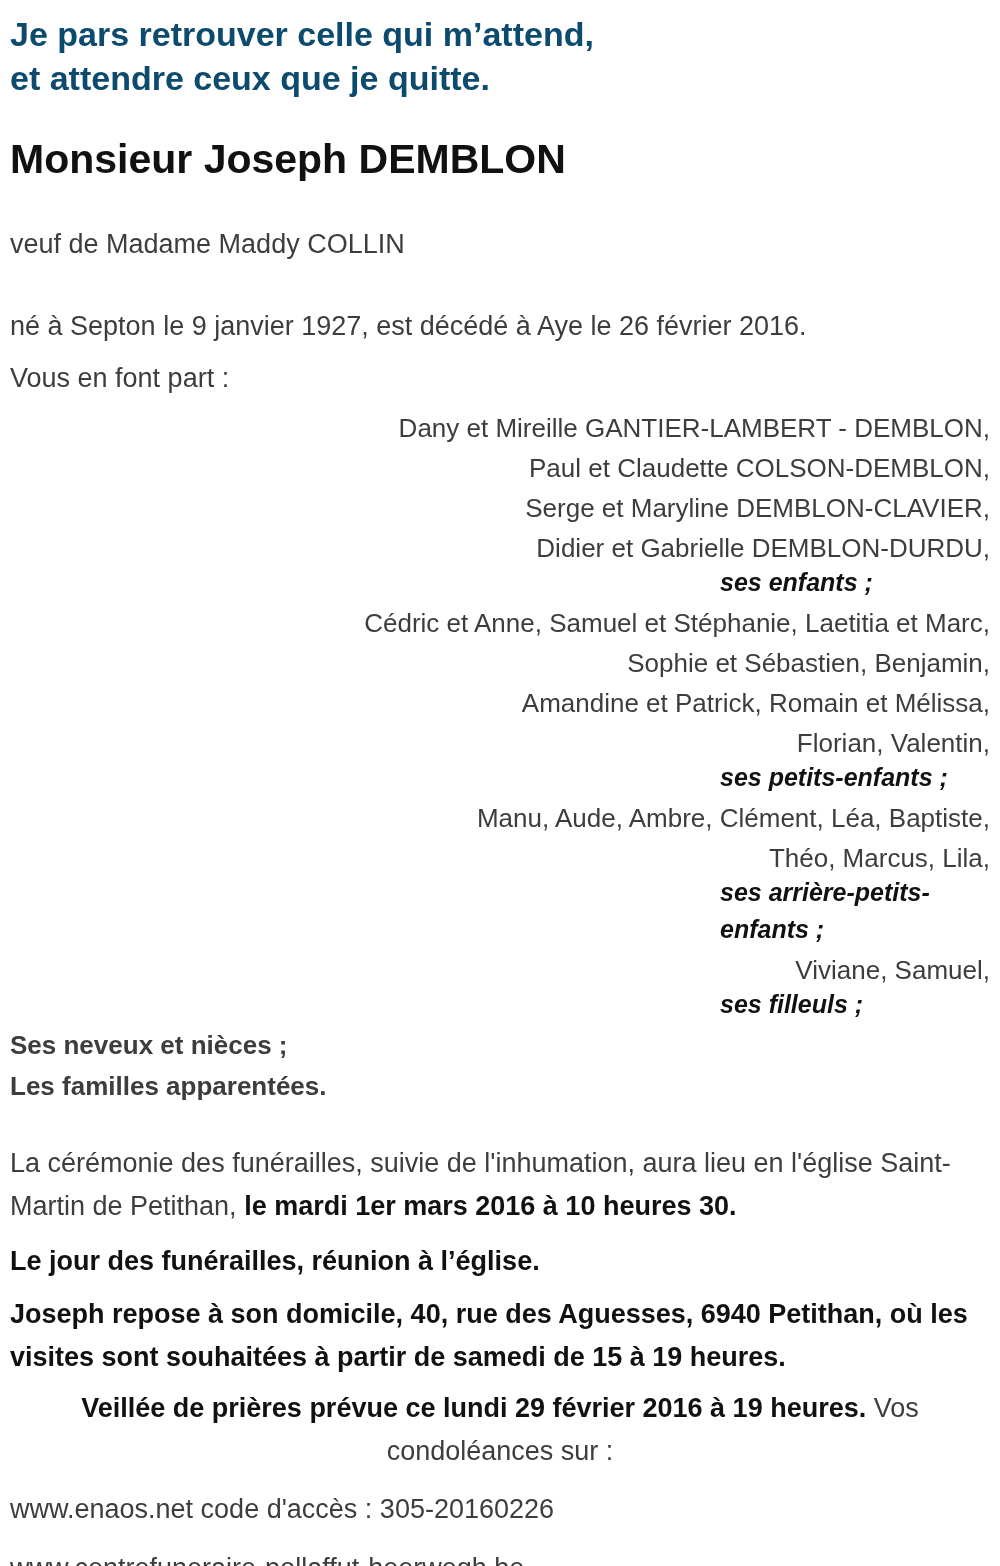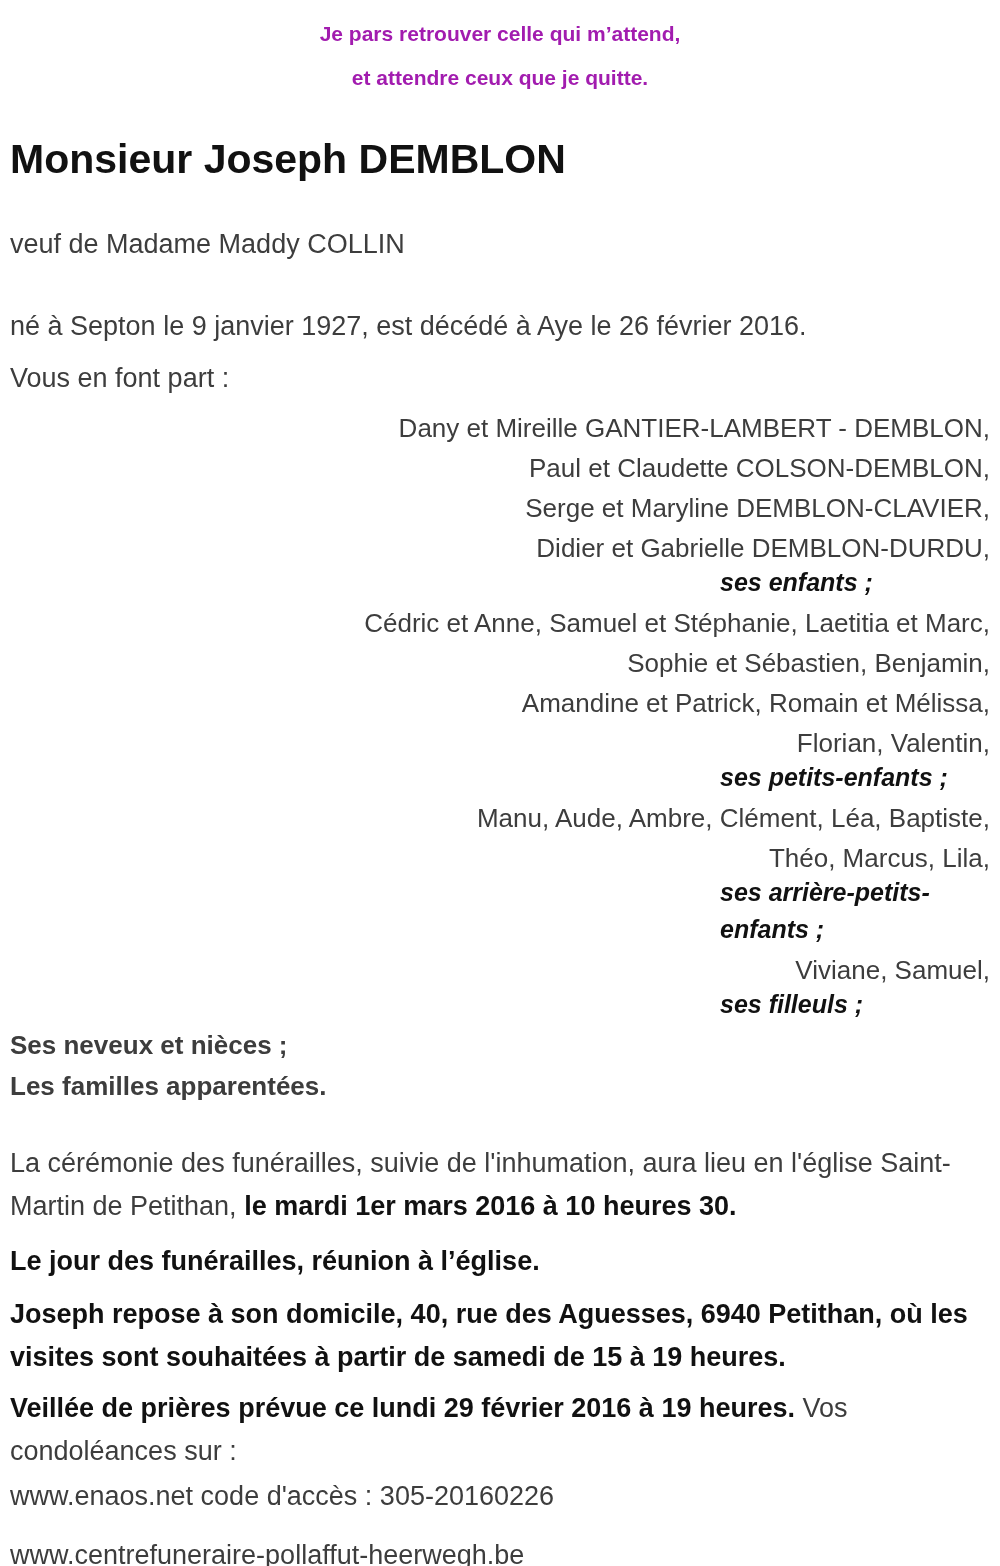--- a/index.html
+++ b/index.html
@@ -16,25 +16,24 @@
   }
   .page {
     padding: 12px 10px 0 10px;
     box-sizing: border-box;
     width: 1000px;
     height: 1566px;
   }
   p { margin: 0; }
 
   .epigraph p {
-    font-size: 21px;
+    font-size: 34px;
     font-weight: bold;
-    color: #a21caf;
+    color: #0c4a6e;
     line-height: 44px;
-    text-align: center;
   }
 
   .deceased-title {
     margin: 33px 0 0 0;
     font-size: 41px;
     font-weight: bold;
     color: #111111;
     line-height: 52px;
   }
 
@@ -68,22 +67,22 @@
     font-weight: bold;
   }
 
   .body-par {
     font-size: 27px;
     line-height: 43px;
   }
   .par-funeral  { margin-top: 35px; }
   .par-meeting  { margin-top: 12px; font-weight: bold; color: #111111; }
   .par-repose   { margin-top: 10px; font-weight: bold; color: #111111; }
-  .par-vigil    { margin-top: 8px; }
-  .par-site1    { margin-top: 2px; }
+  .par-vigil    { margin-top: 8px; text-align: center; }
+  .par-site1    { margin-top: 15px; }
   .par-site2    { margin-top: 16px; }
 
   .b {
     font-weight: bold;
     color: #111111;
   }
 </style>
 </head>
 <body>
 

